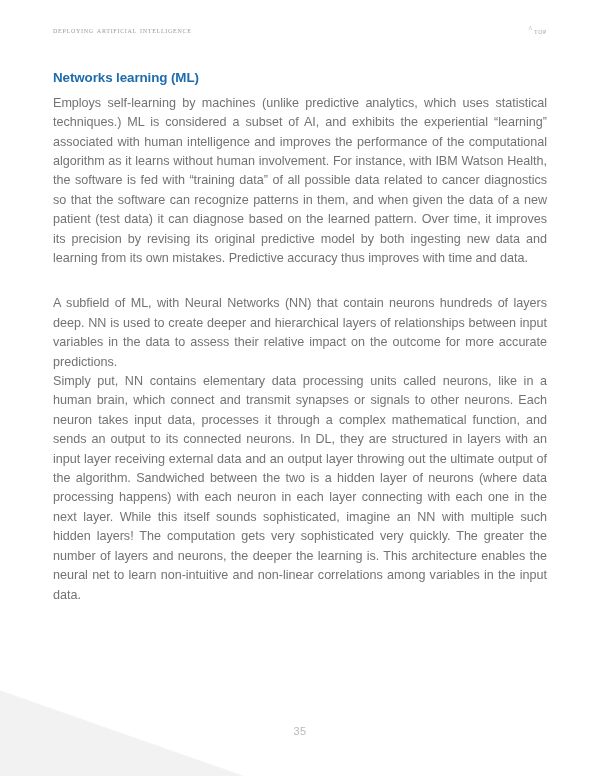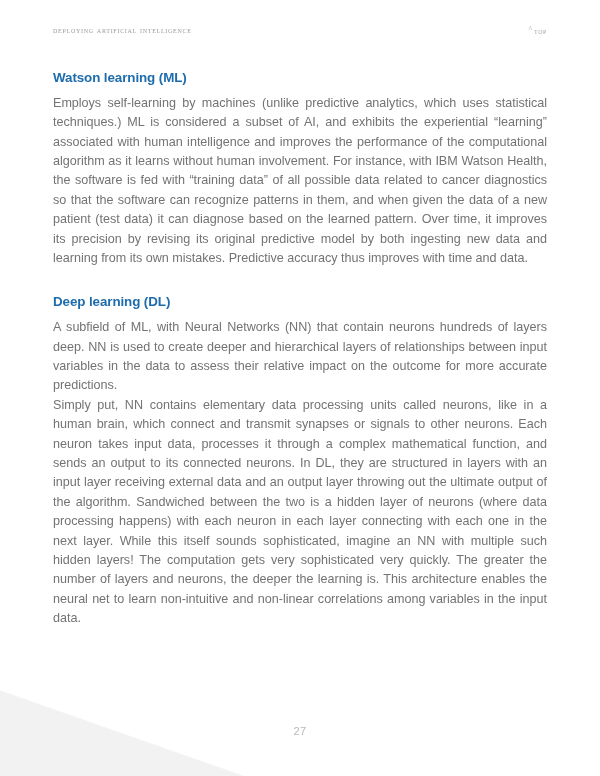--- a/index.html
+++ b/index.html
@@ -132,27 +132,26 @@
     <span class="running-head-title">Deploying Artificial Intelligence</span>
     <a class="top-link" href="#">
       <span class="caret-up">^</span>
       <span>Top</span>
     </a>
   </div>
 
   <div class="content">
 
     <div class="section">
-      <h2 class="section-heading">Watson learning (ML)</h2>
+      <h2 class="section-heading">Networks learning (ML)</h2>
       <p class="body-text">Employs self-learning by machines (unlike predictive analytics, which uses statistical techniques.) ML is considered a subset of AI, and exhibits the experiential “learning” associated with human intelligence and improves the performance of the computational algorithm as it learns without human involvement. For instance, with IBM Watson Health, the software is fed with “training data” of all possible data related to cancer diagnostics so that the software can recognize patterns in them, and when given the data of a new patient (test data) it can diagnose based on the learned pattern. Over time, it improves its precision by revising its original predictive model by both ingest­ing new data and learning from its own mistakes. Predictive accuracy thus improves with time and data.</p>
     </div>
 
     <div class="section">
-      <h2 class="section-heading">Deep learning (DL)</h2>
       <p class="body-text">A subfield of ML, with Neural Networks (NN) that contain neurons hundreds of layers deep. NN is used to create deeper and hierarchical layers of relation­ships between input variables in the data to assess their relative impact on the outcome for more accurate predictions.</p>
       <p class="body-text">Simply put, NN contains elementary data processing units called neurons, like in a human brain, which connect and transmit synapses or signals to other neurons. Each neuron takes input data, processes it through a complex mathematical function, and sends an output to its connected neurons. In DL, they are structured in layers with an input layer receiving external data and an output layer throwing out the ultimate output of the algorithm. Sandwiched between the two is a hidden layer of neurons (where data processing hap­pens) with each neuron in each layer connecting with each one in the next layer. While this itself sounds sophisticated, imagine an NN with multiple such hidden layers! The computation gets very sophisticated very quickly. The greater the number of layers and neurons, the deeper the learning is. This architecture enables the neural net to learn non-intuitive and non-linear correlations among variables in the input data.</p>
     </div>
 
   </div>
 
-  <div class="page-number">27</div>
+  <div class="page-number">35</div>
 
 </div>
 
 </body></html>

